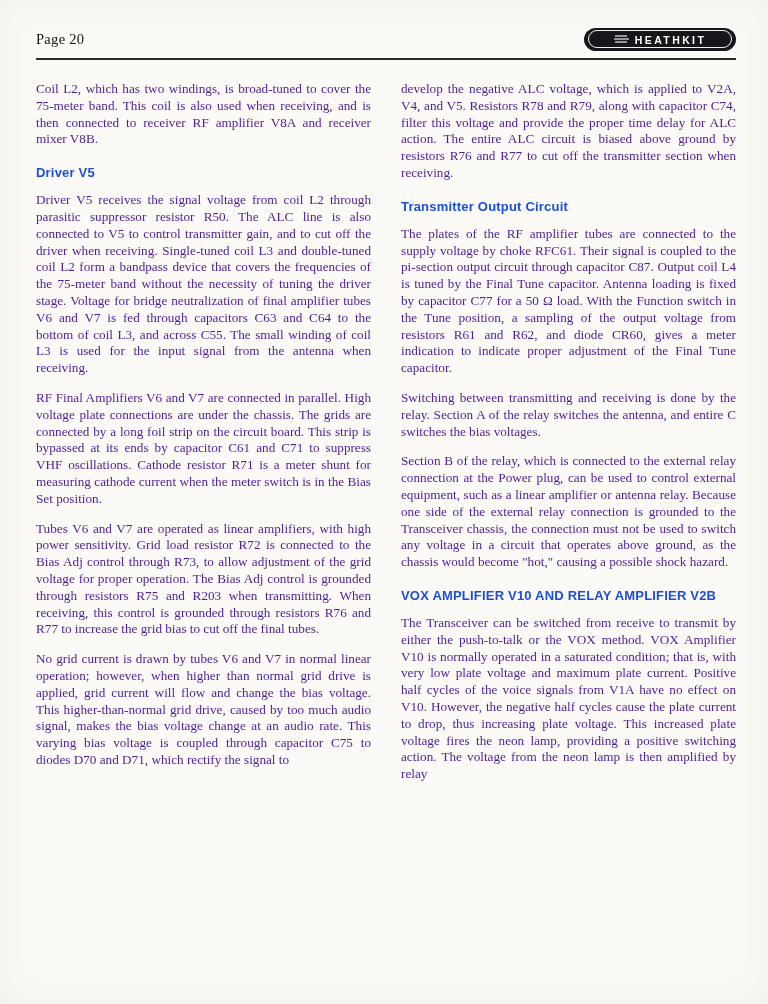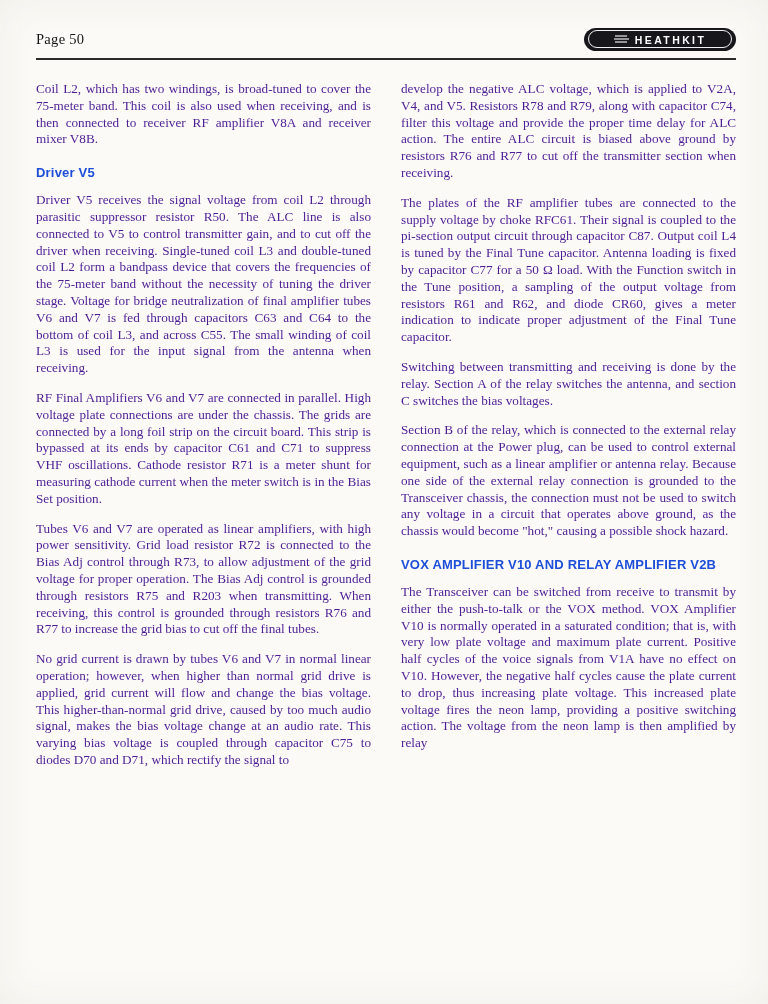--- a/index.html
+++ b/index.html
@@ -81,21 +81,21 @@
   }
   .col > .section-heading:first-child,
   .col > .body-text:first-child { margin-top: 0; }
 </style>
 </head>
 <body>
 
 <div class="page">
 
   <header class="page-header">
-    <span class="page-num">Page 50</span>
+    <span class="page-num">Page 20</span>
     <div class="logo">
       <div class="logo-inner">
         <span class="logo-emblem">
           <svg width="16" height="10" viewBox="0 0 16 10" aria-hidden="true">
             <g stroke="#ffffff" stroke-width="1.1" fill="none">
               <line x1="1" y1="2" x2="13" y2="2"></line>
               <line x1="0" y1="5" x2="15" y2="5"></line>
               <line x1="1" y1="8" x2="13" y2="8"></line>
             </g>
           </svg>
@@ -113,22 +113,23 @@
       <p class="body-text">Coil L2, which has two windings, is broad-tuned to cover the 75-meter band. This coil is also used when receiving, and is then connected to receiver RF amplifier V8A and receiver mixer V8B.</p>
       <h2 class="section-heading">Driver V5</h2>
       <p class="body-text">Driver V5 receives the signal voltage from coil L2 through parasitic suppressor resistor R50. The ALC line is also connected to V5 to control transmitter gain, and to cut off the driver when receiving. Single-tuned coil L3 and double-tuned coil L2 form a bandpass device that covers the frequencies of the 75-meter band without the necessity of tuning the driver stage. Voltage for bridge neutralization of final amplifier tubes V6 and V7 is fed through capacitors C63 and C64 to the bottom of coil L3, and across C55. The small winding of coil L3 is used for the input signal from the antenna when receiving.</p>
       <p class="body-text">RF Final Amplifiers V6 and V7 are connected in parallel. High voltage plate connections are under the chassis. The grids are connected by a long foil strip on the circuit board. This strip is bypassed at its ends by capacitor C61 and C71 to suppress VHF oscillations. Cathode resistor R71 is a meter shunt for measuring cathode current when the meter switch is in the Bias Set position.</p>
       <p class="body-text">Tubes V6 and V7 are operated as linear amplifiers, with high power sensitivity. Grid load resistor R72 is connected to the Bias Adj control through R73, to allow adjustment of the grid voltage for proper operation. The Bias Adj control is grounded through resistors R75 and R203 when transmitting. When receiving, this control is grounded through resistors R76 and R77 to increase the grid bias to cut off the final tubes.</p>
       <p class="body-text">No grid current is drawn by tubes V6 and V7 in normal linear operation; however, when higher than normal grid drive is applied, grid current will flow and change the bias voltage. This higher-than-normal grid drive, caused by too much audio signal, makes the bias voltage change at an audio rate. This varying bias voltage is coupled through capacitor C75 to diodes D70 and D71, which rectify the signal to</p>
     </section>
 
     <section class="col">
       <p class="body-text">develop the negative ALC voltage, which is applied to V2A, V4, and V5. Resistors R78 and R79, along with capacitor C74, filter this voltage and provide the proper time delay for ALC action. The entire ALC circuit is biased above ground by resistors R76 and R77 to cut off the transmitter section when receiving.</p>
+      <h2 class="section-heading">Transmitter Output Circuit</h2>
       <p class="body-text">The plates of the RF amplifier tubes are connected to the supply voltage by choke RFC61. Their signal is coupled to the pi-section output circuit through capacitor C87. Output coil L4 is tuned by the Final Tune capacitor. Antenna loading is fixed by capacitor C77 for a 50 Ω load. With the Function switch in the Tune position, a sampling of the output voltage from resistors R61 and R62, and diode CR60, gives a meter indication to indicate proper adjustment of the Final Tune capacitor.</p>
-      <p class="body-text">Switching between transmitting and receiving is done by the relay. Section A of the relay switches the antenna, and section C switches the bias voltages.</p>
+      <p class="body-text">Switching between transmitting and receiving is done by the relay. Section A of the relay switches the antenna, and entire C switches the bias voltages.</p>
       <p class="body-text">Section B of the relay, which is connected to the external relay connection at the Power plug, can be used to control external equipment, such as a linear amplifier or antenna relay. Because one side of the external relay connection is grounded to the Transceiver chassis, the connection must not be used to switch any voltage in a circuit that operates above ground, as the chassis would become "hot," causing a possible shock hazard.</p>
       <h2 class="section-heading">VOX AMPLIFIER V10 AND RELAY AMPLIFIER V2B</h2>
       <p class="body-text">The Transceiver can be switched from receive to transmit by either the push-to-talk or the VOX method. VOX Amplifier V10 is normally operated in a saturated condition; that is, with very low plate voltage and maximum plate current. Positive half cycles of the voice signals from V1A have no effect on V10. However, the negative half cycles cause the plate current to drop, thus increasing plate voltage. This increased plate voltage fires the neon lamp, providing a positive switching action. The voltage from the neon lamp is then amplified by relay</p>
     </section>
 
   </main>
 
 </div>
 
 </body></html>

